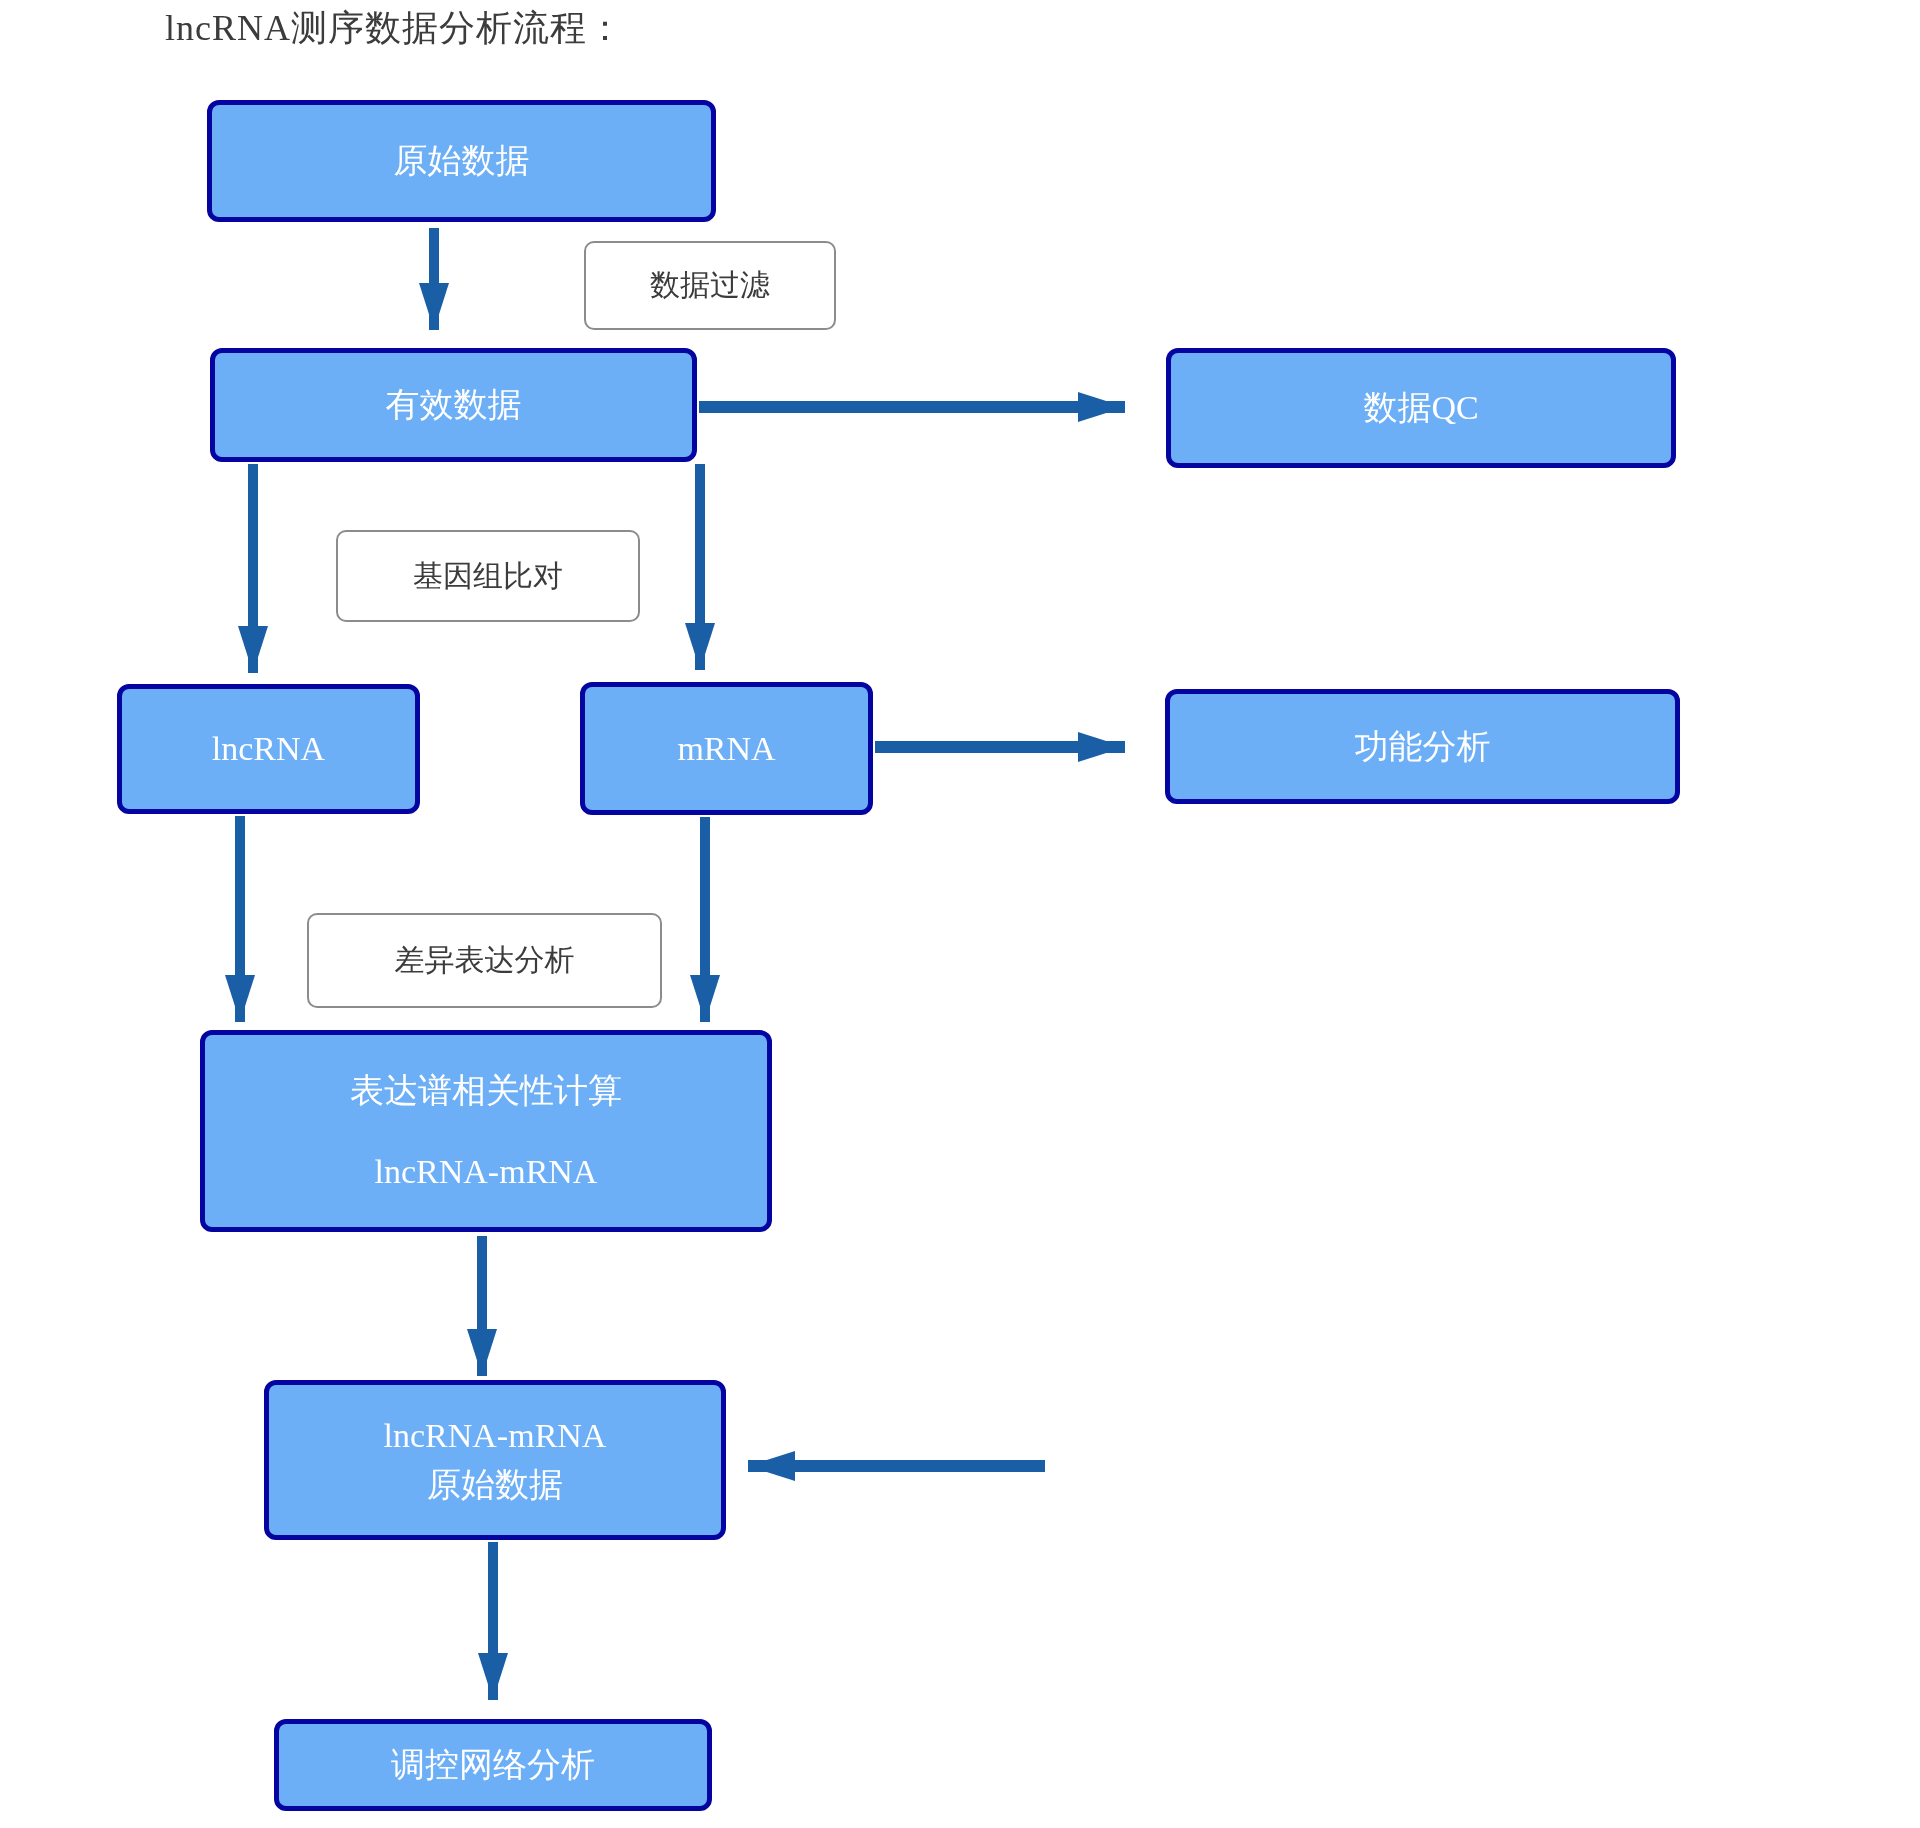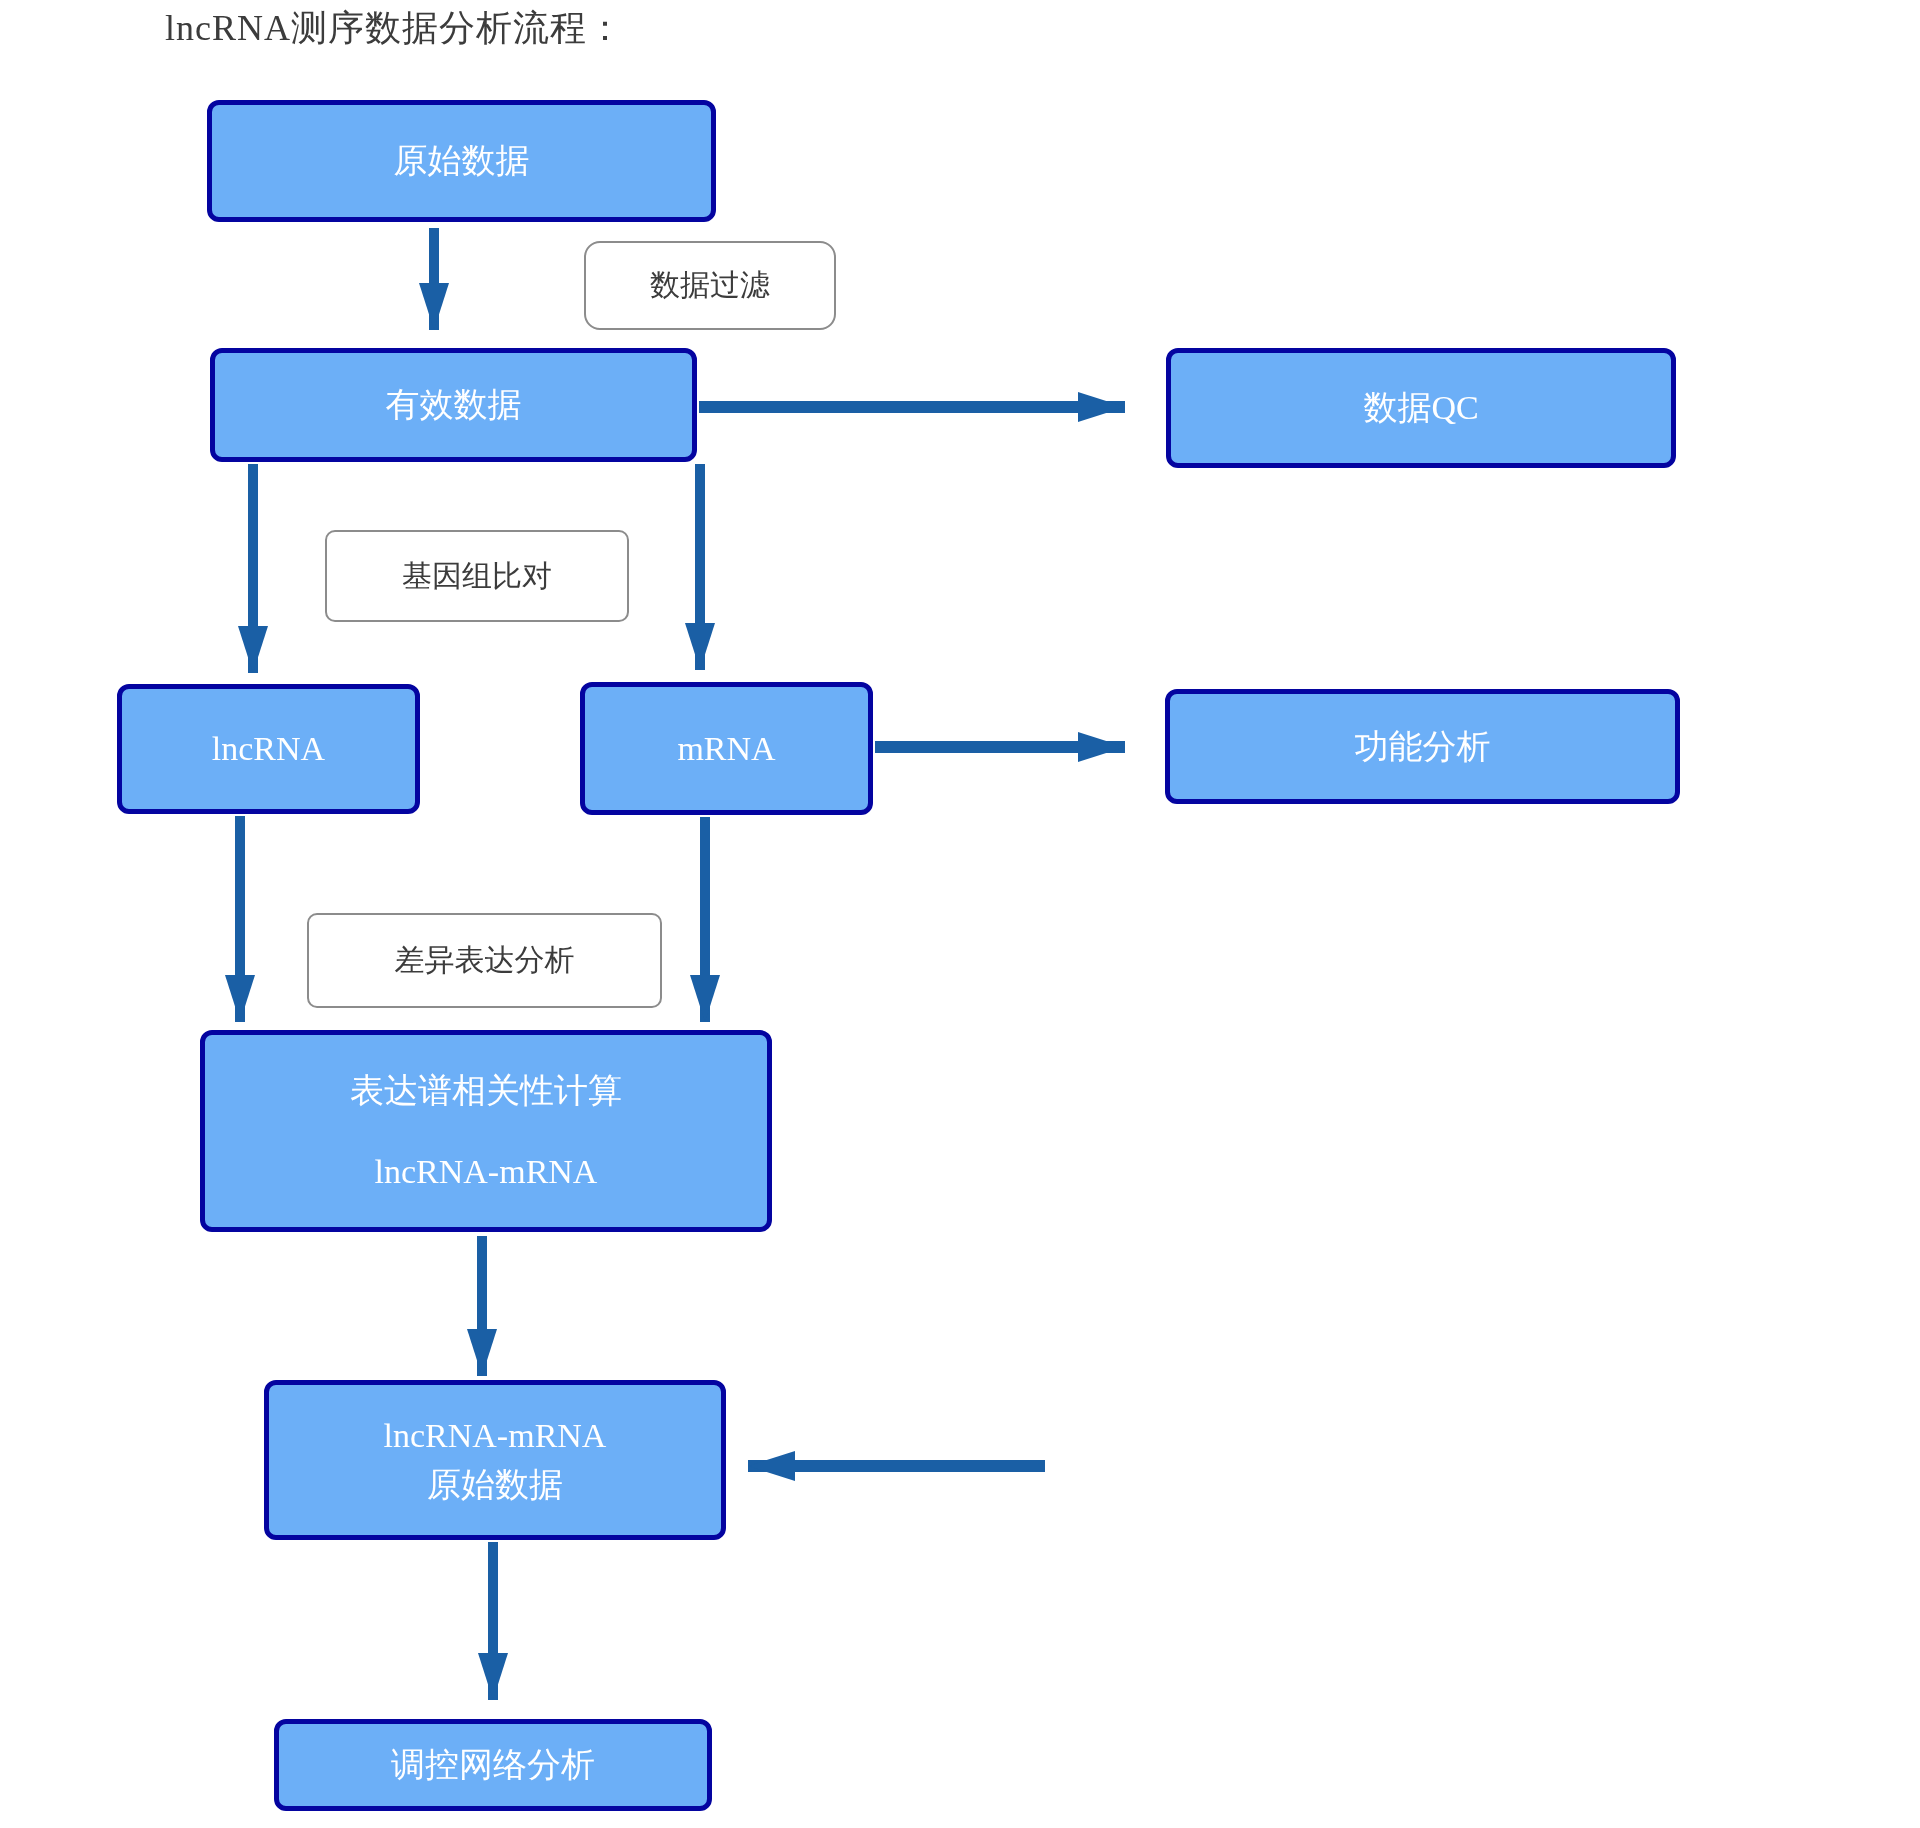--- a/index.html
+++ b/index.html
@@ -61,22 +61,22 @@
   #n-qc         { left: 1166px; top: 348px;  width: 510px; height: 120px; }
   #n-lncrna     { left: 117px;  top: 684px;  width: 303px; height: 130px; }
   #n-mrna       { left: 580px;  top: 682px;  width: 293px; height: 133px; }
   #n-func       { left: 1165px; top: 689px;  width: 515px; height: 115px; }
   #n-corr       { left: 200px;  top: 1030px; width: 572px; height: 202px; gap: 32px; }
   #n-inter      { left: 264px;  top: 1380px; width: 462px; height: 160px; }
   #n-seq        { left: 1045px; top: 1411px; width: 825px; height: 109px; }
   #n-network    { left: 274px;  top: 1719px; width: 438px; height: 92px;  }
 
   
-  #l-filter     { left: 584px;  top: 241px;  width: 252px; height: 89px; border-radius: 16px; }
-  #l-genome     { left: 325px;  top: 530px;  width: 304px; height: 92px; }
+  #l-filter     { left: 584px;  top: 241px;  width: 252px; height: 89px; }
+  #l-genome     { left: 336px;  top: 530px;  width: 304px; height: 92px; }
   #l-diff       { left: 307px;  top: 876px;  width: 355px; height: 95px; margin-top: 37px; }
 </style>
 </head>
 <body>
 
 <div class="canvas">
 
   <div class="page-title">lncRNA测序数据分析流程：</div>
 
   <svg class="edges" width="1920" height="1828" viewBox="0 0 1920 1828">

